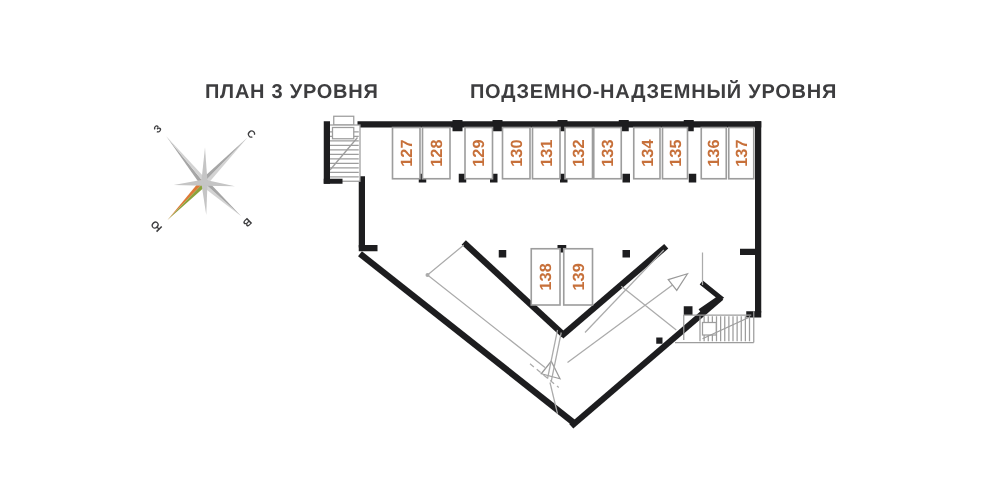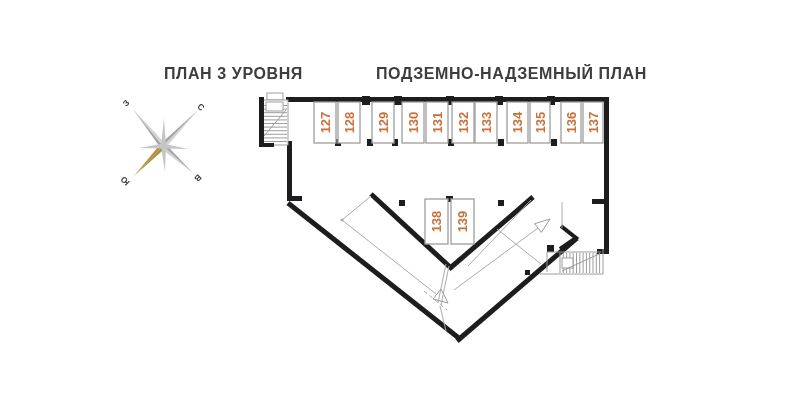--- a/index.html
+++ b/index.html
@@ -28,21 +28,21 @@
   .stall-num{fill:var(--orange);font:bold 13px "Liberation Sans",sans-serif;}
   .cletter{fill:var(--text);font:600 8.5px "Liberation Sans",sans-serif;}
   .ndl-l{fill:#d3d3d3;} .ndl-d{fill:#a6a6a6;} .ndl-s{fill:#c5c5c5;}
 </style>
 </head>
 <body>
 
 <div class="canvas">
 
   <div class="title left">ПЛАН 3 УРОВНЯ</div>
-  <div class="title right">ПОДЗЕМНО-НАДЗЕМНЫЙ ПЛАН</div>
+  <div class="title right">ПОДЗЕМНО-НАДЗЕМНЫЙ УРОВНЯ</div>
 
   <svg width="800" height="400" viewBox="0 0 800 400">
 
     <g>
 
       <g>
         <polygon class="ndl-l" points="198,110 163,146 165.3,148.2"></polygon>
         <polygon class="ndl-d" points="198,110 163,146 160.7,143.8"></polygon>
       </g>
       <g>

